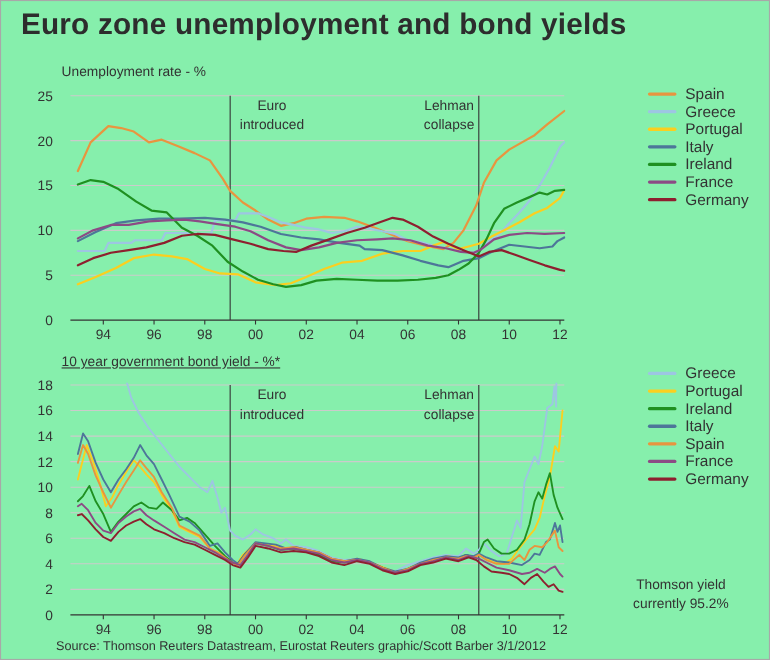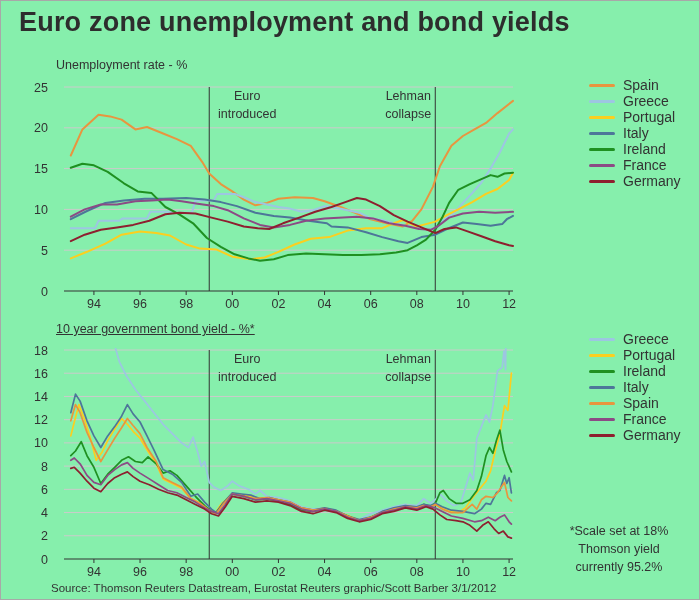--- a/index.html
+++ b/index.html
@@ -217,19 +217,18 @@
         <span class="swatch" style="background: rgb(140, 74, 133);"></span>
         <span class="legend-label">France</span>
       </div>
       <div class="legend-item">
         <span class="swatch" style="background: rgb(142, 31, 47);"></span>
         <span class="legend-label">Germany</span>
       </div>
     </div>
 
   <div class="note">
-      <div>*Scale set at 18%</div>
       <div>Thomson yield</div>
       <div>currently 95.2%</div>
     </div>
 
   <div class="source">Source: Thomson Reuters Datastream, Eurostat Reuters graphic/Scott Barber 3/1/2012</div>
 </div>
 
 </body></html>

